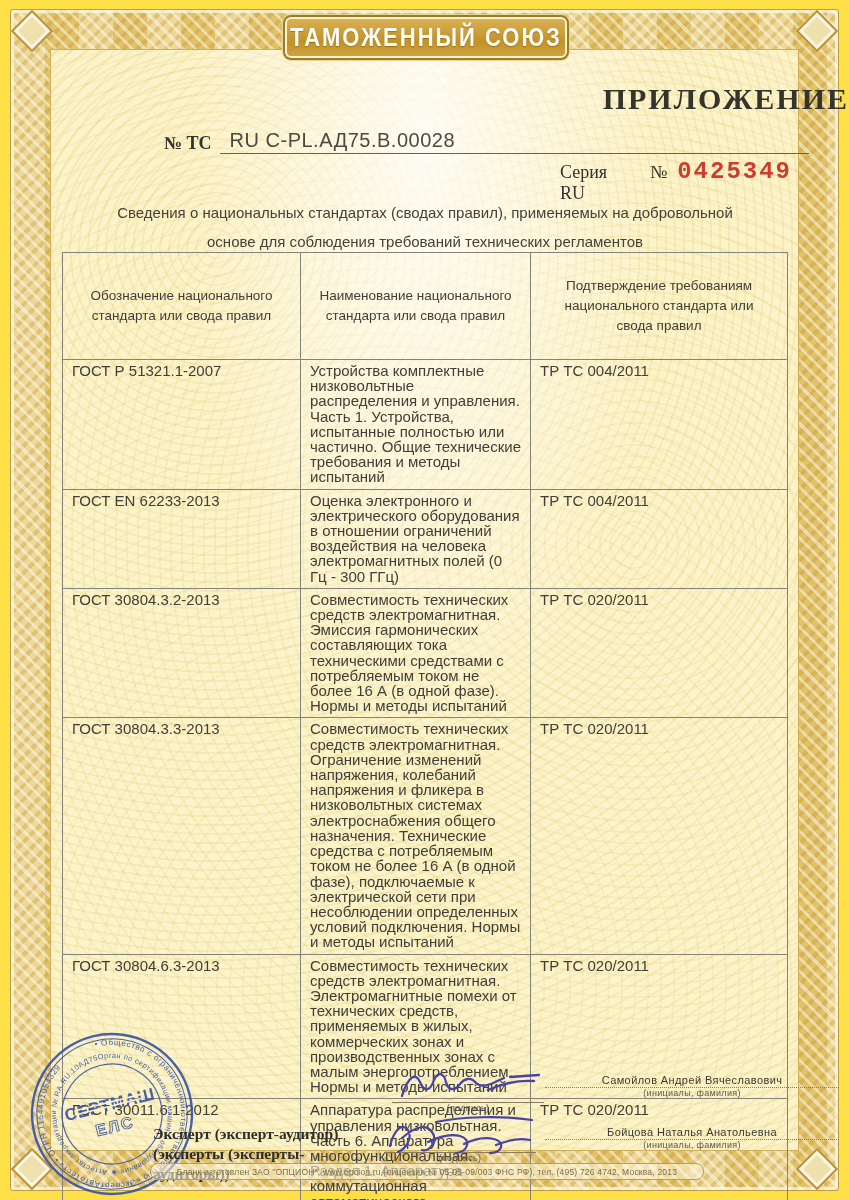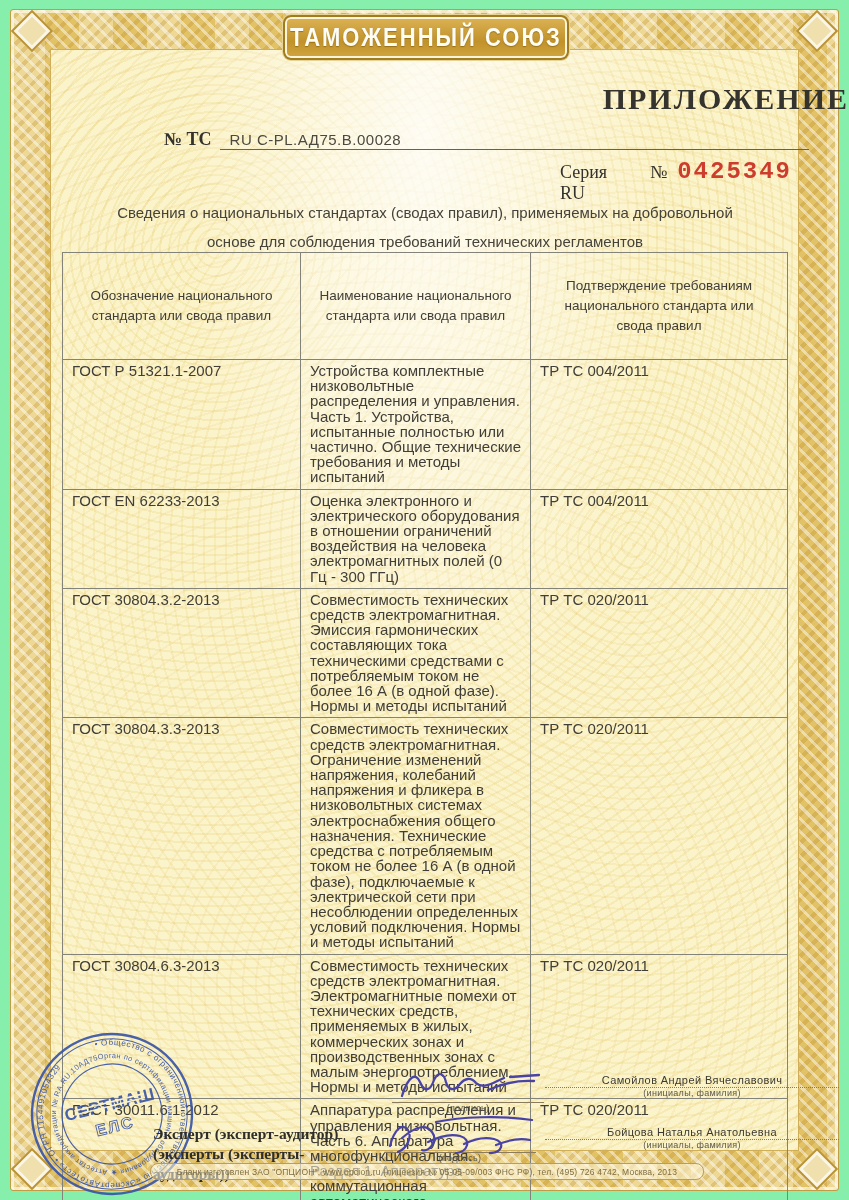--- a/index.html
+++ b/index.html
@@ -1,16 +1,16 @@
 <!DOCTYPE html>
 <html><head>
 <meta charset="utf-8">
 <style>
   html,body{margin:0;padding:0;background:#e9e7e1;}
-  .page{position:relative;width:849px;height:1200px;background:#86efac;overflow:hidden;
+  .page{position:relative;width:849px;height:1200px;background:#fde047;overflow:hidden;
         font-family:"Liberation Sans",sans-serif;}
   
   .band{position:absolute;left:10px;top:9px;right:10px;bottom:9px;
         border:1px solid #c09c45;border-radius:3px;
         background:
           repeating-linear-gradient(45deg, rgba(255,255,255,.45) 0 3px, rgba(255,255,255,0) 3px 9px),
           repeating-linear-gradient(-45deg, rgba(186,138,36,.28) 0 4px, rgba(186,138,36,0) 4px 10px),
           repeating-linear-gradient(90deg, #eed896 0 34px, #e2c267 34px 68px),
           linear-gradient(180deg,#f0dfa8,#e2c167);
         box-shadow:inset 0 0 0 3px rgba(255,253,240,.65);}
@@ -33,21 +33,21 @@
         display:flex;align-items:center;justify-content:center;}
   .banner .txt{color:#fdfdf6;font-weight:bold;font-size:22px;letter-spacing:2px;
         transform:scaleY(1.18);text-shadow:0 1px 1px rgba(110,80,5,.55);white-space:nowrap;}
   .title{position:absolute;left:0;top:82px;width:100%;text-align:right;
         font-family:"Liberation Serif",serif;font-weight:bold;font-size:30px;color:#34332e;letter-spacing:2px;}
   .cert-line{position:absolute;left:150px;right:40px;top:129px;display:flex;align-items:flex-end;
         font-family:"Liberation Serif",serif;font-weight:bold;font-size:18px;color:#33322d;}
   .cert-line .lbl{white-space:nowrap;}
   .cert-line .numlbl{white-space:nowrap;margin-left:14px;}
   .cert-line .val{flex:1;margin-left:8px;border-bottom:1.5px solid #6e6148;
-        font-family:"Liberation Sans",sans-serif;font-weight:normal;font-size:15px;color:#4b4940;
+        font-family:"Liberation Sans",sans-serif;font-weight:normal;font-size:20px;color:#4b4940;
         padding:0 0 1px 10px;letter-spacing:.5px;}
   .series-line{position:absolute;left:560px;top:158px;width:232px;display:flex;align-items:baseline;
         font-family:"Liberation Serif",serif;font-size:18px;color:#33322d;}
   .series-line .ser{font-weight:normal;}
   .series-line .no{margin-left:28px;}
   .series-line .rednum{margin-left:10px;font-family:"Liberation Mono",monospace;font-weight:bold;
         font-size:24px;letter-spacing:2px;color:#cc3d2d;}
   .intro{position:absolute;left:94px;top:199px;width:662px;text-align:center;
         font-size:15px;line-height:1.9;color:#45423a;}
   

